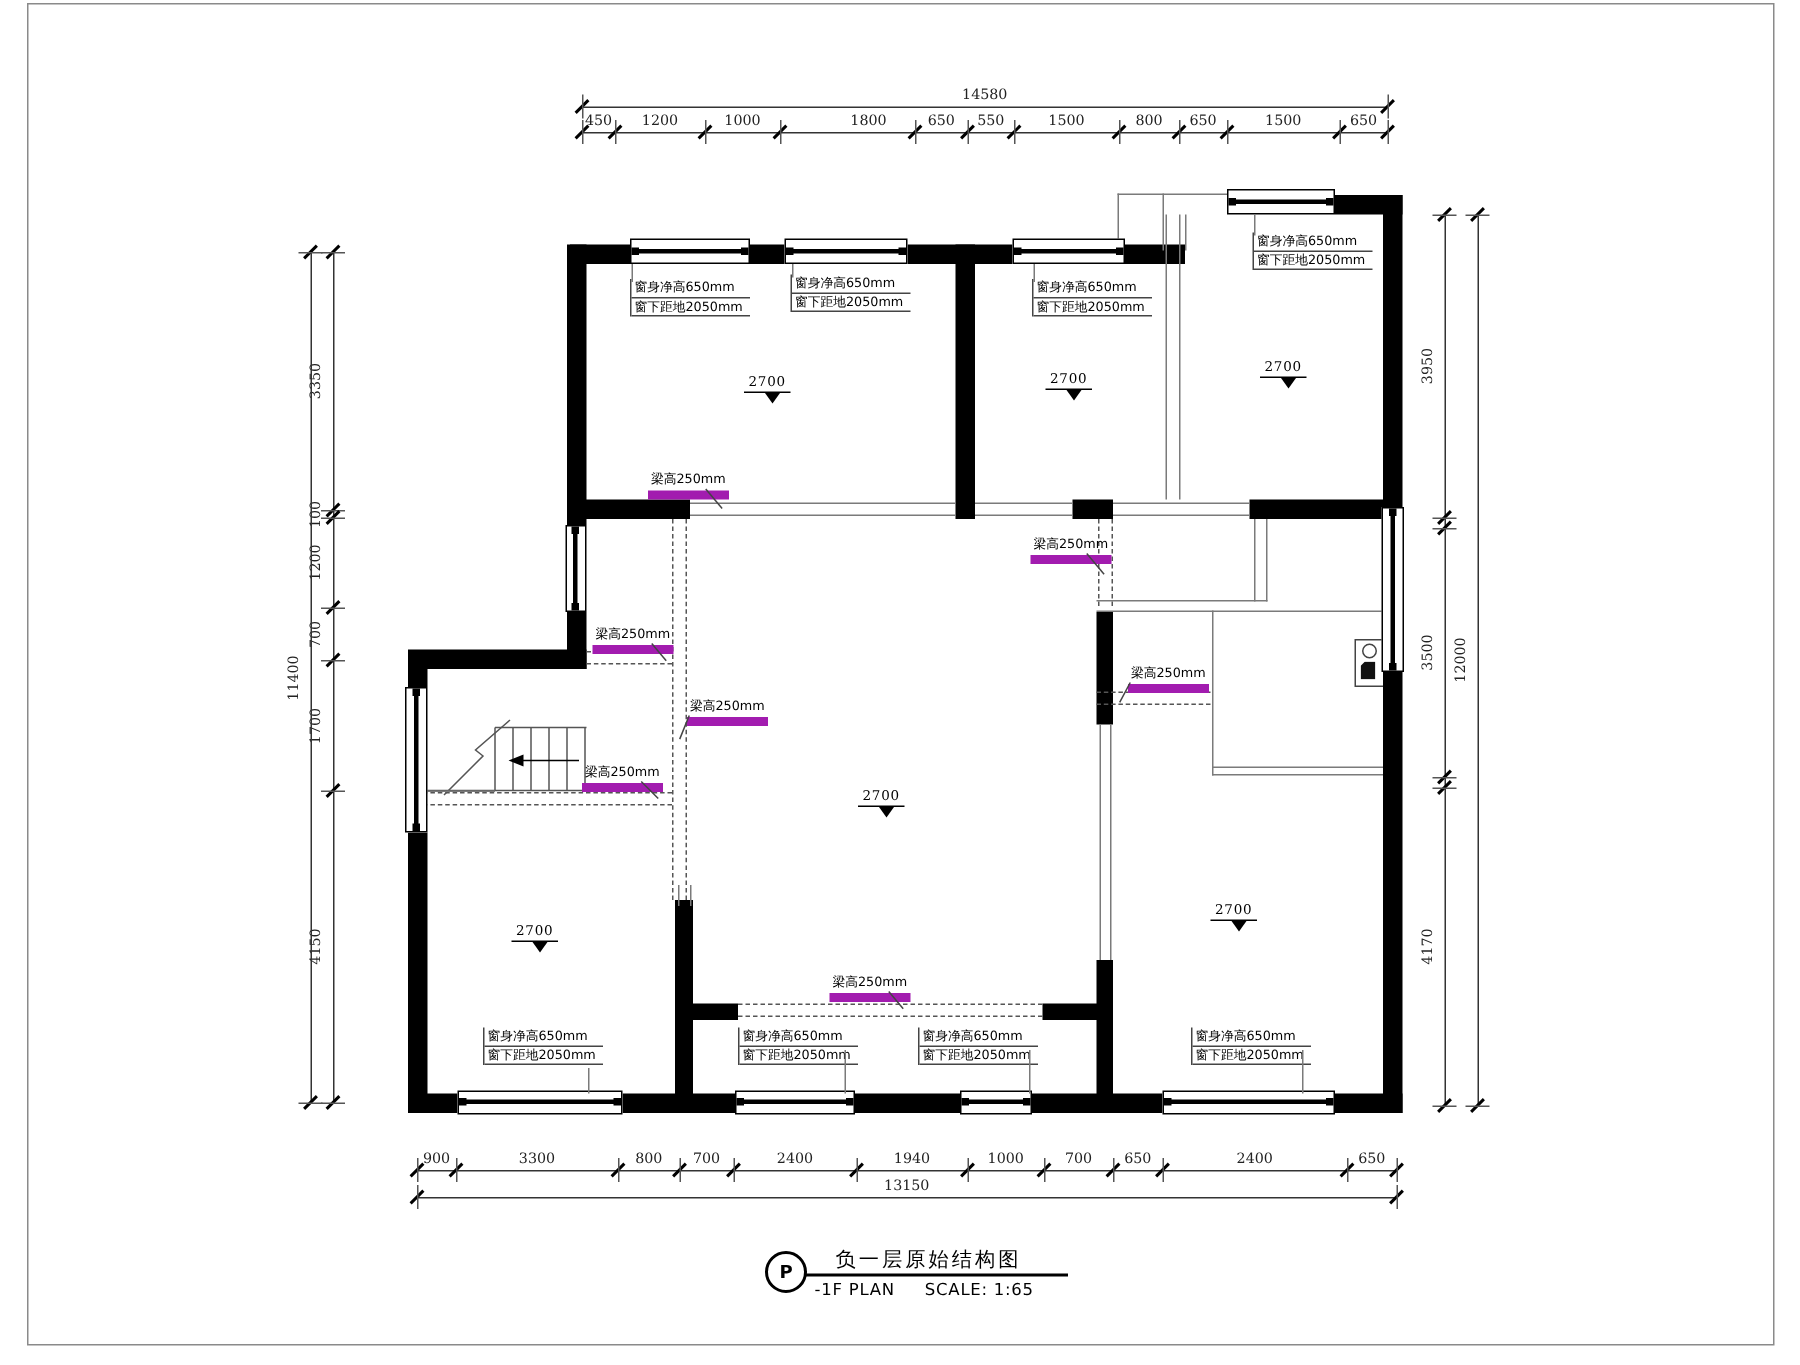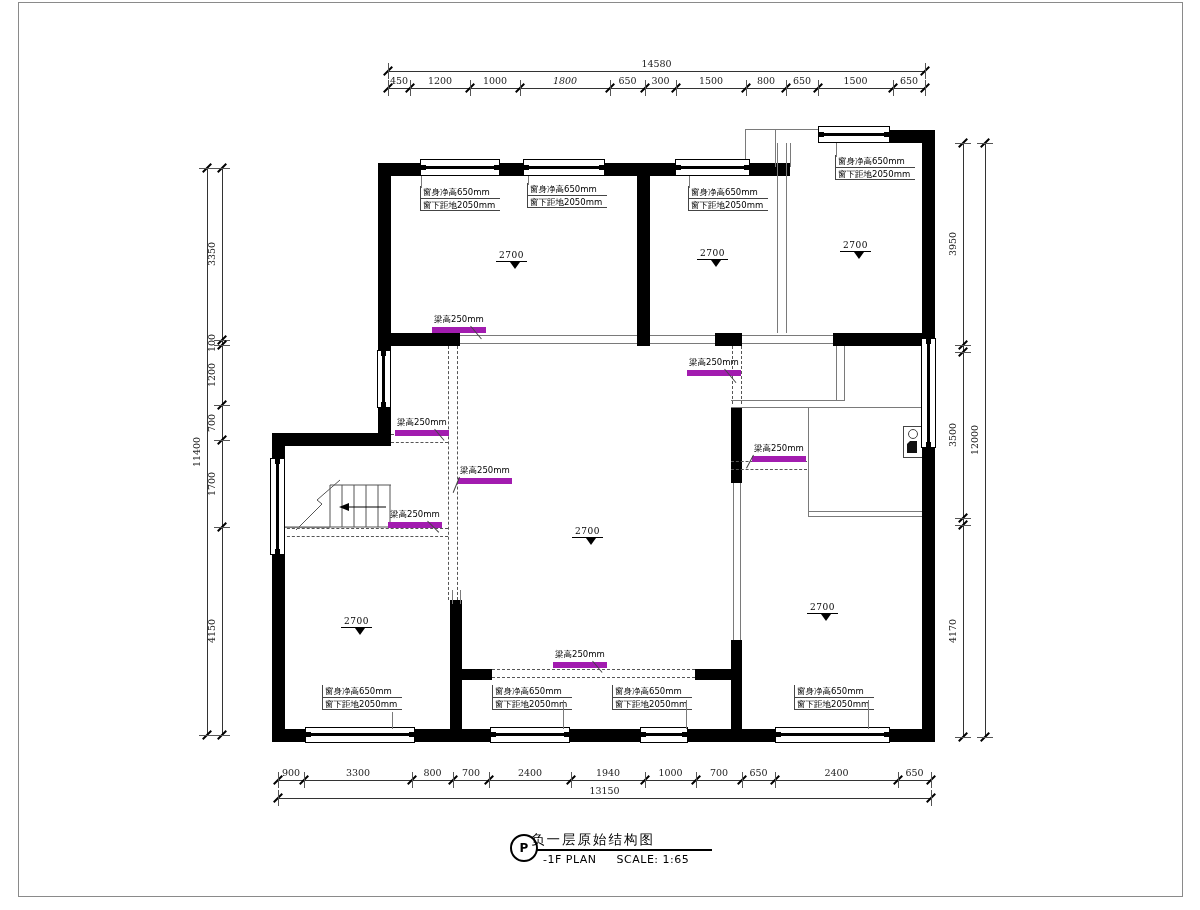--- a/index.html
+++ b/index.html
@@ -32,21 +32,21 @@
   .dim-label.rot{transform:translate(-50%,-50%) rotate(-90deg)}
   .dim-label.hc{transform:translateX(-50%)}
   .tick{position:absolute;width:12px;height:2px;background:#000;transform:translate(-50%,-50%) rotate(-45deg)}
   .ext{position:absolute;background:#555}
   .fixture{position:absolute;border:1px solid #444;background:#fff}
   .fx-circle{position:absolute;left:4px;top:2px;width:8px;height:8px;border:1px solid #444;border-radius:50%}
   .fx-body{position:absolute;left:3px;top:14px;width:10px;height:12px;background:#111;
            clip-path:polygon(0 100%,0 25%,30% 0,100% 0,100% 100%)}
   .tb-circle{position:absolute;left:510px;top:834px;width:24px;height:24px;border:2px solid #000;border-radius:50%;
              text-align:center;line-height:24px;font-size:12px;font-weight:bold}
-  .tb-title{position:absolute;left:531px;top:831px;font-size:13.5px;letter-spacing:2px;white-space:nowrap}
+  .tb-title{position:absolute;left:557px;top:831px;font-size:13.5px;letter-spacing:2px;white-space:nowrap}
   .tb-line{position:absolute;left:536px;top:849px;width:176px;height:2px;background:#000}
   .tb-sub{position:absolute;left:543px;top:853px;font-size:11px;letter-spacing:.5px;display:flex;gap:20px;white-space:nowrap}
   svg.stairs{position:absolute;left:282px;top:478px;overflow:visible}
 </style>
 </head>
 <body>
 
 <div class="sheet">
   <div class="frame"></div>
 
@@ -286,23 +286,23 @@
       <div class="ext" style="left: 786px; top: 80px; width: 1px; height: 16px;"></div>
       <div class="tick" style="left: 818px; top: 88px;"></div>
       <div class="ext" style="left: 818px; top: 80px; width: 1px; height: 16px;"></div>
       <div class="tick" style="left: 893px; top: 88px;"></div>
       <div class="ext" style="left: 893px; top: 80px; width: 1px; height: 16px;"></div>
       <div class="tick" style="left: 925px; top: 88px;"></div>
       <div class="ext" style="left: 925px; top: 80px; width: 1px; height: 16px;"></div>
       <div class="dim-label hc" style="left: 399px; top: 75px;">450</div>
       <div class="dim-label hc" style="left: 440px; top: 75px;">1200</div>
       <div class="dim-label hc" style="left: 495px; top: 75px;">1000</div>
-      <div class="dim-label hc" style="left: 565px; top: 75px; font-style: italic;">1800</div>
+      <div class="dim-label hc" style="left: 579px; top: 75px;">1800</div>
       <div class="dim-label hc" style="left: 627.5px; top: 75px;">650</div>
-      <div class="dim-label hc" style="left: 660.5px; top: 75px;">300</div>
+      <div class="dim-label hc" style="left: 660.5px; top: 75px;">550</div>
       <div class="dim-label hc" style="left: 711px; top: 75px;">1500</div>
       <div class="dim-label hc" style="left: 766px; top: 75px;">800</div>
       <div class="dim-label hc" style="left: 802px; top: 75px;">650</div>
       <div class="dim-label hc" style="left: 855.5px; top: 75px;">1500</div>
       <div class="dim-label hc" style="left: 909px; top: 75px;">650</div>
       <div class="dim-line" style="left: 388px; top: 71px; width: 537px; height: 1px;"></div>
       <div class="tick" style="left: 388px; top: 71px;"></div>
       <div class="ext" style="left: 388px; top: 63px; width: 1px; height: 16px;"></div>
       <div class="tick" style="left: 925px; top: 71px;"></div>
       <div class="ext" style="left: 925px; top: 63px; width: 1px; height: 16px;"></div>

